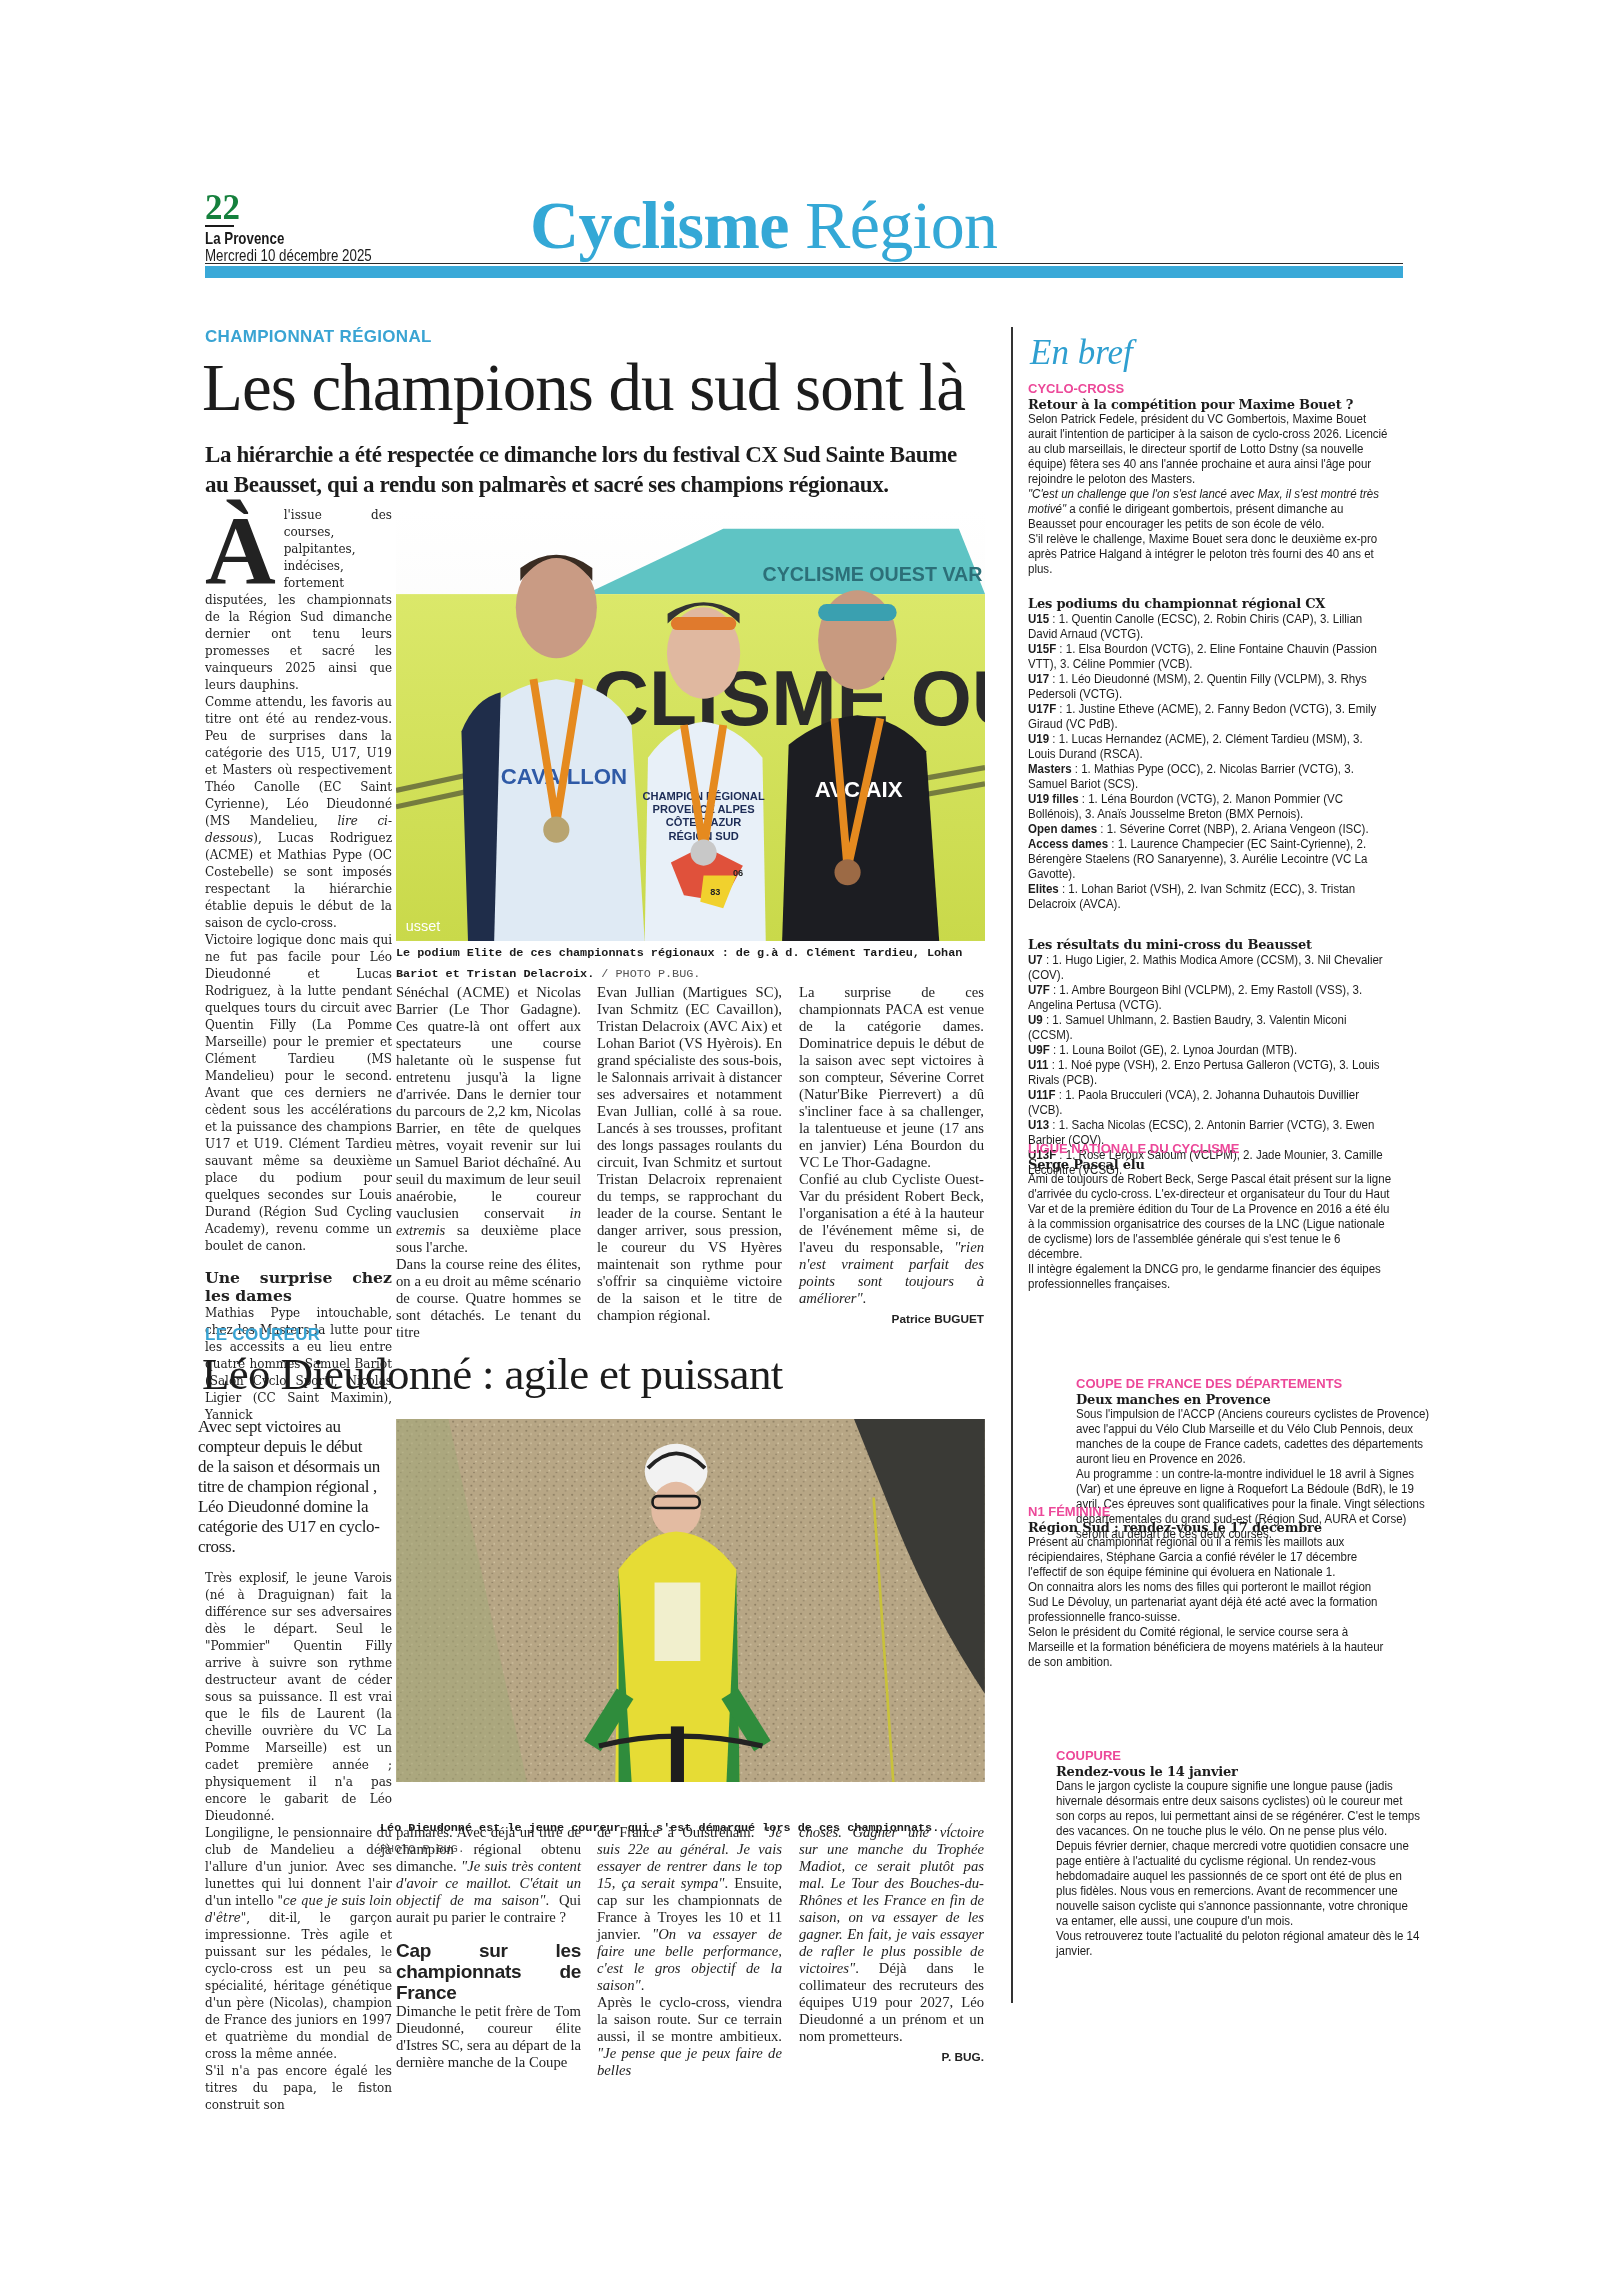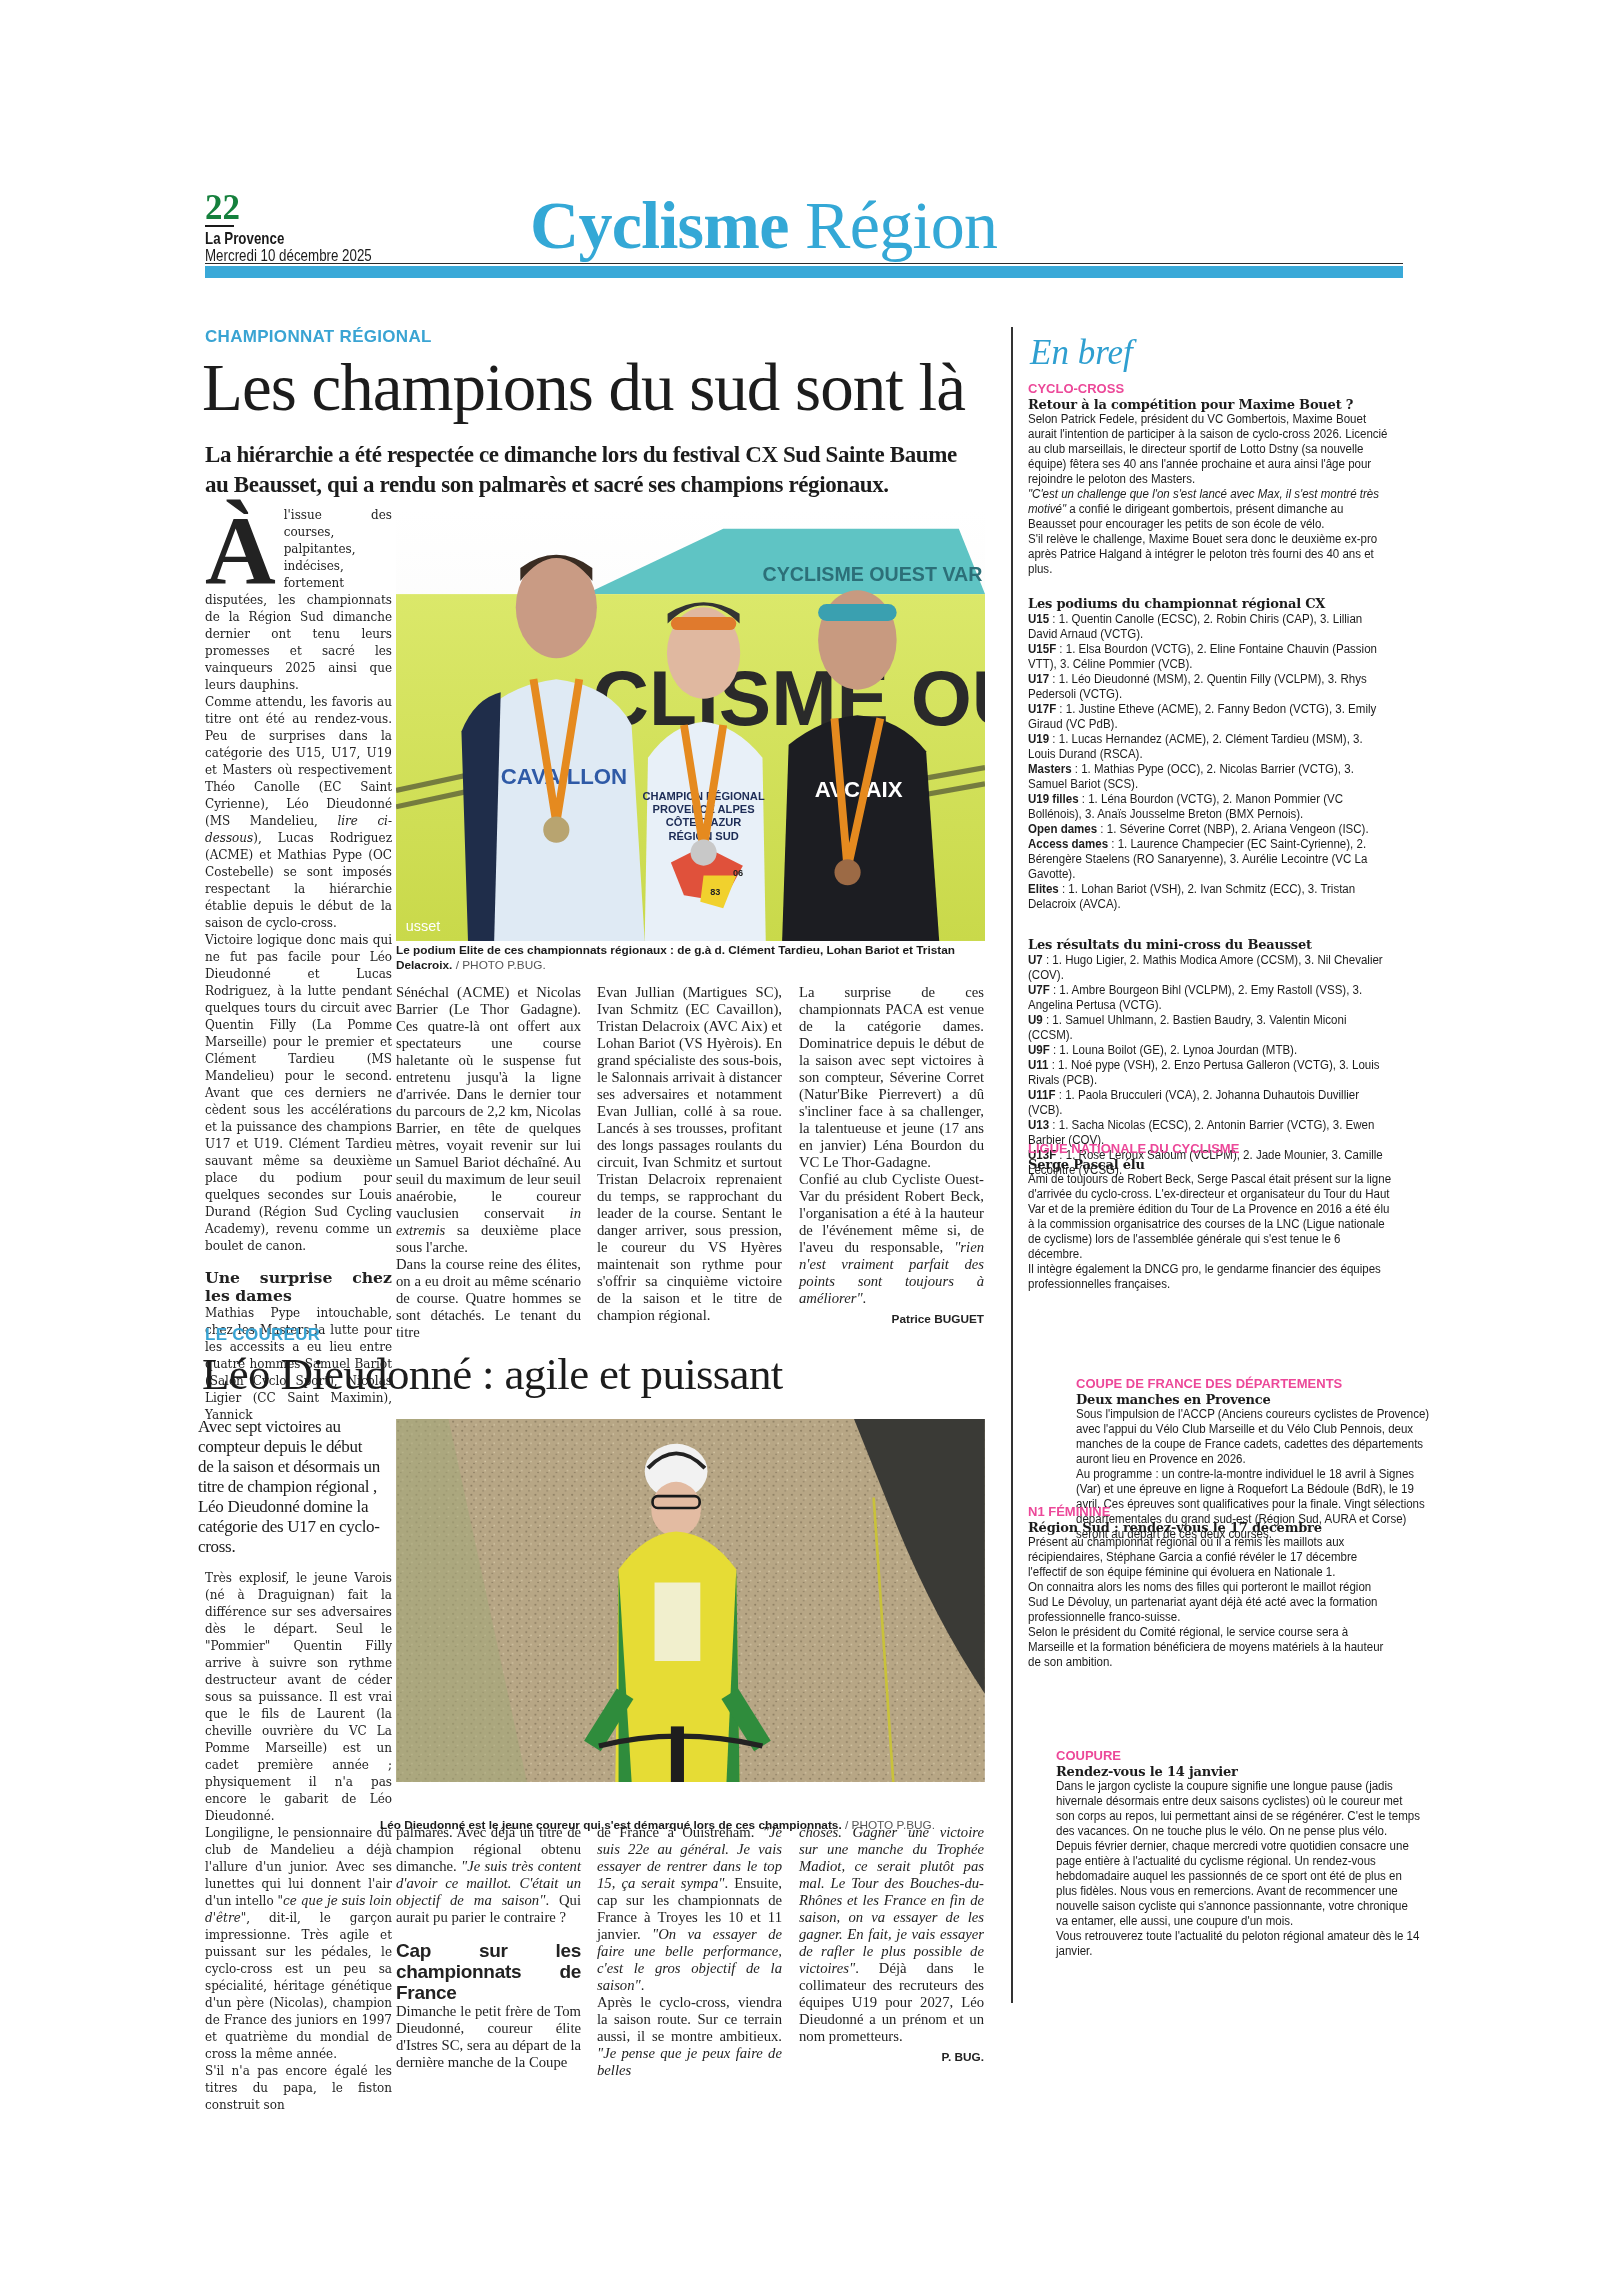--- a/index.html
+++ b/index.html
@@ -23,21 +23,21 @@
 
   
   .col{font-family:"DejaVu Serif",serif;font-size:12px;line-height:17px;text-align:justify;color:#222;hyphens:auto;}
   .col.narrow{font-family:"Liberation Serif",serif;font-size:14.7px;line-height:17px;}
   .col p{margin:0;text-indent:0;}
   .col i{font-style:italic;}
   .dropcap{float:left;font-family:"Liberation Serif",serif;font-size:98px;line-height:79px;margin:3.9px 7.9px 0 0;font-weight:bold;}
   .subhead{font-family:"DejaVu Serif",serif;font-weight:bold;font-size:15.7px;line-height:17.7px;margin-top:14.4px;}
   .subhead.narrow{font-family:"Liberation Sans",sans-serif;font-size:19px;line-height:21px;letter-spacing:-0.3px;}
   .byline{font-family:"Liberation Sans",sans-serif;font-weight:bold;font-size:11.8px;text-align:right;}
-  .caption{font-family:Liberation Sans, sans-serif;font-size:11.8px;line-height:15px;color:#1a1a1a;}
+  .caption{font-family:Liberation Mono, monospace;font-size:11.8px;line-height:21px;color:#1a1a1a;}
   .caption b{font-weight:bold;}
   .caption .credit{font-weight:normal;color:#555;}
 
   
   .photo{overflow:hidden;}
   
   #sidebar-rule{left:1011px;top:327px;width:2px;height:1676px;background:#333;}
   #enbref{left:1030px;top:333px;font-family:"Liberation Serif",serif;font-style:italic;font-size:35px;color:#2f9fd0;}
   .brief{position:absolute;left:1028px;width:367px;font-family:"Liberation Sans",sans-serif;}
   .brief .bk{font-family:"Liberation Sans",sans-serif;font-weight:bold;font-size:13px;color:#ec4899;text-transform:uppercase;line-height:15.7px;}

